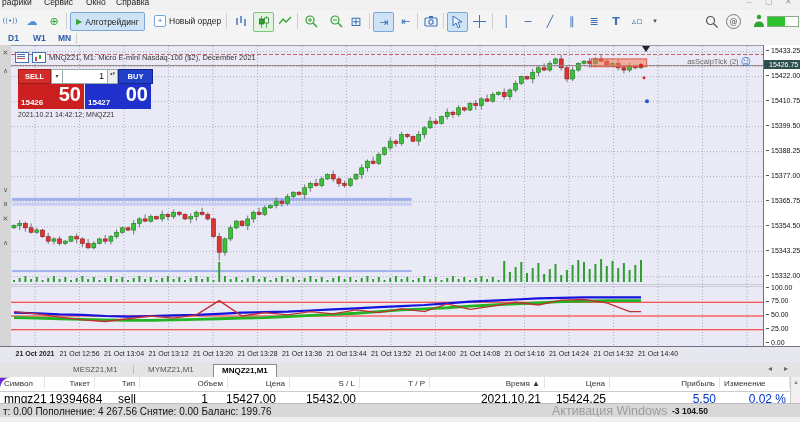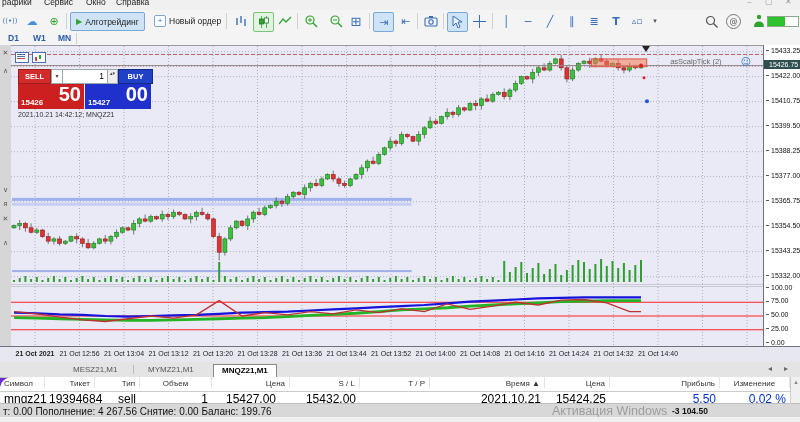--- a/index.html
+++ b/index.html
@@ -37,21 +37,21 @@
   #splitter{position:absolute;left:0;top:238px;width:752px;height:3px;
      background:linear-gradient(#b9b9c6,#e9eaf6 50%,#b9b9c6);}
   #osc-svg{position:absolute;left:0;top:241px;}
   #plot-bottom{position:absolute;left:0;top:300px;width:752px;height:1px;background:#9a9aa8;}
 
   #chart-header{position:absolute;left:4px;top:6px;display:flex;align-items:center;gap:3px;}
   .hico{width:12px;height:9px;border:1px solid #4a6fb5;background:#fff;position:relative;}
   .hico.b:before{content:"";position:absolute;left:1px;top:1px;width:8px;height:1px;background:#4a6fb5;box-shadow:0 2px 0 #4a6fb5,0 4px 0 #d04545;}
   .hico.c:before{content:"";position:absolute;left:2px;top:4px;width:2px;height:4px;background:#d04545;box-shadow:4px -2px 0 #2fa42f;}
   #chart-title{font-size:7.5px;color:#333;white-space:nowrap;}
-  #ea-label{position:absolute;right:12px;top:10px;font-size:7.5px;color:#666;display:flex;gap:19px;align-items:center;}
+  #ea-label{position:absolute;right:12px;top:10px;font-size:7.5px;color:#666;display:flex;gap:2px;align-items:center;}
   #ea-smiley{color:#3c78c8;font-size:10px;font-family:"DejaVu Sans",sans-serif;}
 
   
   #oneclick{position:absolute;left:7px;top:23px;width:133px;}
   .oc-row1{position:relative;height:14px;}
   #sell-btn{position:absolute;left:0;top:0;width:31px;height:13px;background:#d42b2b;color:#fff;
      font-size:7.5px;font-weight:bold;text-align:center;line-height:13px;border:1px solid #9b1d1d;}
   #vol-dd{position:absolute;left:33px;top:0;width:10px;height:13px;background:#fff;border:1px solid #9aa;
      font-size:6px;color:#444;text-align:center;line-height:13px;}
   #vol-box{position:absolute;left:44px;top:0;width:41px;height:13px;background:#fff;border:1px solid #9aa;
@@ -640,20 +640,21 @@
         <line x1="0" y1="42.75" x2="752" y2="42.75" stroke="#ff2020" stroke-width="1.1"></line>
         <polyline points="3,30.650000000000002 25.8,31.200000000000003 48.6,31.750000000000004 71.4,32.300000000000004 94.2,32.85 117,33.400000000000006 139.8,33.400000000000006 162.6,32.85 185.4,32.300000000000004 208.20000000000002,31.750000000000004 231,31.200000000000003 253.8,30.650000000000002 276.6,29.55 299.40000000000003,28.450000000000003 322.2,27.35 345,26.250000000000004 367.8,24.6 390.6,22.950000000000003 413.40000000000003,21.85 436.2,20.75 459,19.1 481.8,18 504.6,16.900000000000002 527.4,15.8 550.2,14.700000000000001 573,14.15 595.8000000000001,13.600000000000001 618.6,13.600000000000001 630,13.600000000000001" fill="none" stroke="#22b422" stroke-width="2.8"></polyline>
         <polyline points="3,25.700000000000003 25.8,26.250000000000004 48.6,27.35 71.4,27.900000000000002 94.2,29.000000000000004 117,29.55 139.8,29.000000000000004 162.6,28.450000000000003 185.4,27.900000000000002 208.20000000000002,26.8 231,25.700000000000003 253.8,25.150000000000002 276.6,24.6 299.40000000000003,23.5 322.2,22.400000000000002 345,21.3 367.8,20.200000000000003 390.6,19.1 413.40000000000003,18 436.2,16.35 459,14.700000000000001 481.8,13.600000000000001 504.6,12.5 527.4,11.4 550.2,10.850000000000001 573,10.3 595.8000000000001,10.3 618.6,10.3 630,10.3" fill="none" stroke="#1414dc" stroke-width="2.2"></polyline>
         <polyline points="3,24.6 25.8,26.8 48.6,30.1 71.4,32.85 94.2,34.5 117,31.750000000000004 139.8,29.000000000000004 162.6,31.200000000000003 185.4,27.900000000000002 208.20000000000002,13.600000000000001 231,29.000000000000004 253.8,25.700000000000003 276.6,27.900000000000002 299.40000000000003,24.6 322.2,26.8 345,22.950000000000003 367.8,25.700000000000003 390.6,21.85 413.40000000000003,24.6 436.2,16.900000000000002 459,22.400000000000002 481.8,19.1 504.6,15.250000000000002 527.4,18 550.2,13.05 573,12.5 595.8000000000001,15.8 618.6,24.6 630,24.6" fill="none" stroke="#c03030" stroke-width="1.3"></polyline>
       </svg>
     <div id="plot-bottom"></div>
 
     <div id="chart-header">
       <span class="hico b"></span>
       <span class="hico c"></span>
+      <span id="chart-title">MNQZ21, M1: Micro E-mini Nasdaq-100 ($2), December 2021</span>
     </div>
 
     <div id="ea-label">
       <span>asScalpTick (2)</span>
       <span id="ea-smiley">☺</span>
     </div>
 
     <div id="oneclick">
       <div class="oc-row1">
         <div id="sell-btn">SELL</div>
@@ -720,28 +721,28 @@
     <span class="tab active" style="left:213px">MNQZ21,M1</span>
     <span class="tab-nav" style="left:768px">◂</span>
     <span class="tab-nav" style="left:784px">▸</span>
   </div>
 
   <div id="table" class="abs">
     <div id="thead">
         <div class="th" style="left: 0px; width: 45px; text-align: left;">Символ</div>
         <div class="th" style="left: 45px; width: 50px; text-align: right;">Тикет</div>
         <div class="th" style="left: 95px; width: 45px; text-align: right;">Тип</div>
-        <div class="th" style="left: 140px; width: 72px; text-align: center;">Объем</div>
+        <div class="th" style="left: 156px; width: 72px; text-align: right;">Объем</div>
         <div class="th" style="left: 212px; width: 78px; text-align: right;">Цена</div>
         <div class="th" style="left: 290px; width: 70px; text-align: right;">S / L</div>
         <div class="th" style="left: 360px; width: 70px; text-align: right;">T / P</div>
         <div class="th" style="left: 430px; width: 115px; text-align: right;">Время ▲</div>
         <div class="th" style="left: 545px; width: 65px; text-align: right;">Цена</div>
         <div class="th" style="left: 610px; width: 110px; text-align: right;">Прибыль</div>
-        <div class="th" style="left: 720px; width: 70px; text-align: center;">Изменение</div>
+        <div class="th" style="left: 720px; width: 70px; text-align: left;">Изменение</div>
       </div>
     <div id="trow">
         <div class="td" style="left: 0px; width: 45px; text-align: left;">mnqz21</div>
         <div class="td" style="left: 45px; width: 50px; text-align: right;">19394684</div>
         <div class="td" style="left: 95px; width: 45px; text-align: right;">sell</div>
         <div class="td" style="left: 140px; width: 72px; text-align: right;">1</div>
         <div class="td" style="left: 212px; width: 78px; text-align: center;">15427.00</div>
         <div class="td" style="left: 290px; width: 70px; text-align: right;">15432.00</div>
         <div class="td" style="left: 360px; width: 70px; text-align: right;"></div>
         <div class="td" style="left: 430px; width: 115px; text-align: right;">2021.10.21 14:41:26</div>

